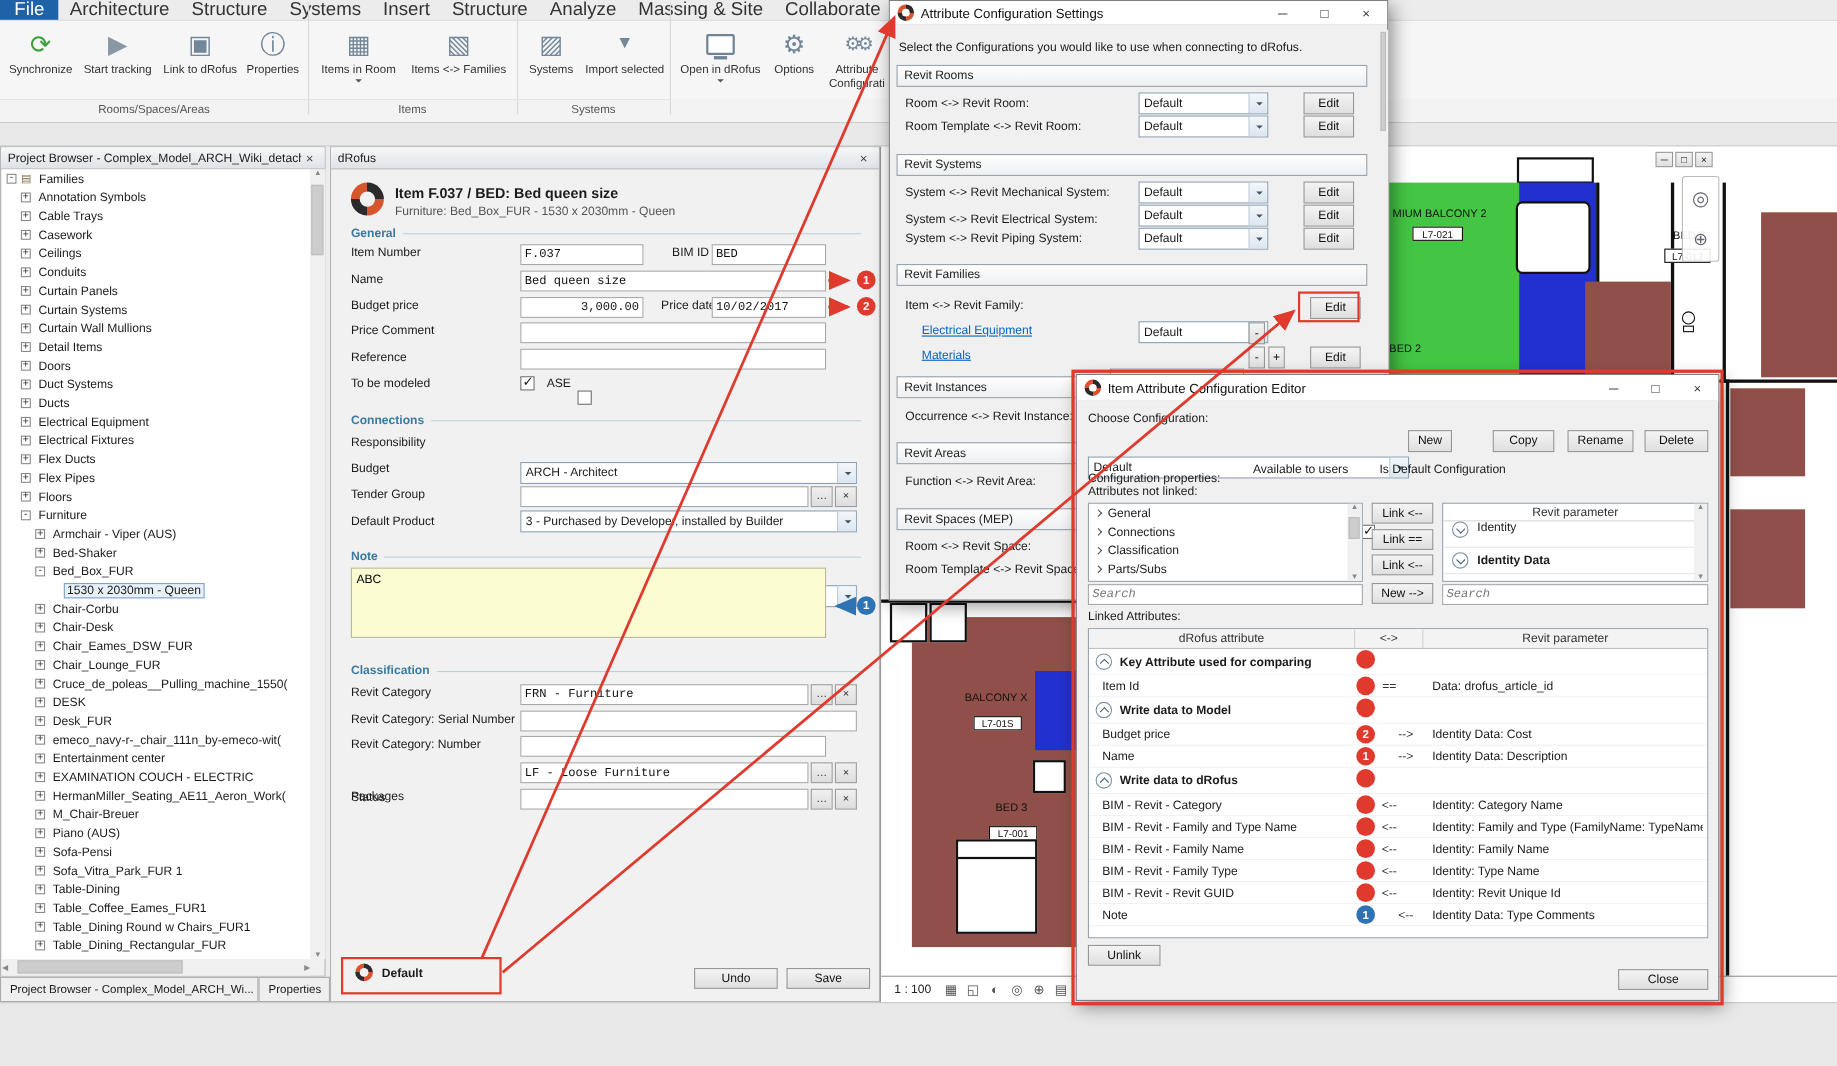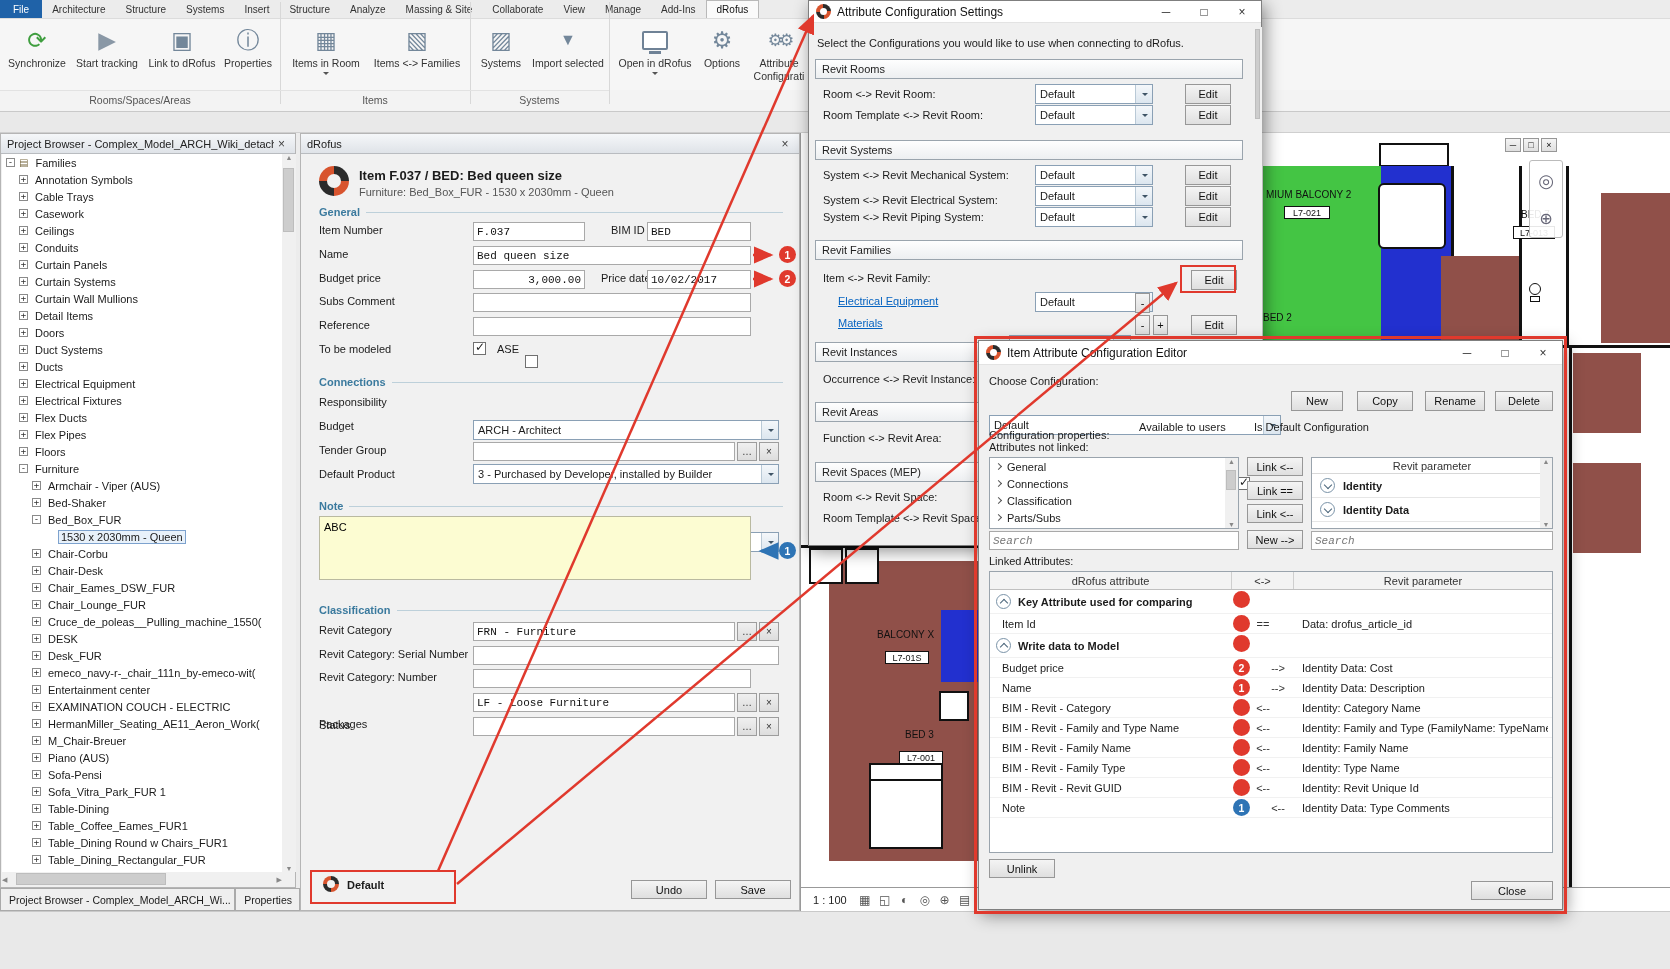--- a/index.html
+++ b/index.html
@@ -4,21 +4,21 @@
 <style>
 *{margin:0;padding:0;box-sizing:border-box}
 body{background:#9a9a9a}
 #stage{position:relative;width:1670px;height:969px;overflow:hidden;background:#ececec;
   font-family:"Liberation Sans","DejaVu Sans",sans-serif;font-size:11px;color:#1b1b1b}
 .abs{position:absolute}
 
 
 #ribbon{position:absolute;left:0;top:0;width:1670px;height:112px;background:#f3f3f3;border-bottom:1px solid #c9c9c9;z-index:2}
 .tabbar{position:absolute;left:0;top:0;width:100%;height:19px;display:flex;background:#ececec;border-bottom:1px solid #dcdcdc}
-.rtab{padding:0 10px;font-size:10px;display:flex;align-items:center;color:#333;white-space:nowrap;cursor:pointer}
+.rtab{padding:0 10px;font-size:17px;display:flex;align-items:center;color:#333;white-space:nowrap;cursor:pointer}
 .rtab.file{background:#1f62a8;color:#fff;padding:0 13px}
 .rtab.active{background:#fafafa;border:1px solid #b9b9b9;border-bottom:none;color:#111}
 .rbody{position:absolute;left:0;top:19px;width:100%;height:71px;background:#f6f6f6}
 .rbtn{position:absolute;top:2px;height:66px;display:flex;flex-direction:column;align-items:center;gap:1px;padding-top:3px;border-radius:2px;cursor:pointer}
 .ric{height:32px;display:flex;align-items:center;justify-content:center;font-size:23px;color:#73879a}
 .rlbl{font-size:10.5px;color:#333;text-align:center;line-height:12px;white-space:nowrap}
 .ddarrow{width:0;height:0;border:3.5px solid transparent;border-top-color:#555;margin-top:2px}
 .rsep{position:absolute;top:2px;width:1px;height:102px;background:#d8d8d8}
 .rgl{position:absolute;top:90px;height:19px;display:flex;align-items:center;justify-content:center;color:#555;font-size:10.5px;border-top:1px solid #e2e2e2}
 .ic-sync::before{content:"⟳";color:#3f9e3f}
@@ -546,21 +546,21 @@
     <div class="abs" style="left:18px;top:90px">Item Number</div>
     <input class="input abs" style="left: 172px; top: 88px; width: 112px;" value="F.037">
     <div class="abs" style="left:310px;top:90px">BIM ID</div>
     <input class="input abs" style="left: 346px; top: 88px; width: 104px;" value="BED">
     <div class="abs" style="left:18px;top:114px">Name</div>
     <input class="input abs" style="left: 172px; top: 112px; width: 278px;" value="Bed queen size">
     <div class="abs" style="left:18px;top:138px">Budget price</div>
     <input class="input abs" style="left: 172px; top: 136px; width: 112px; text-align: right;" value="3,000.00">
     <div class="abs" style="left:300px;top:138px">Price date</div>
     <input class="input abs" style="left: 346px; top: 136px; width: 104px;" value="10/02/2017">
-    <div class="abs" style="left:18px;top:161px">Subs Comment</div>
+    <div class="abs" style="left:18px;top:161px">Price Comment</div>
     <input class="input abs" style="left: 172px; top: 159px; width: 278px;">
     <div class="abs" style="left:18px;top:185px">Reference</div>
     <input class="input abs" style="left: 172px; top: 183px; width: 278px;">
     <div class="abs" style="left:18px;top:209px">To be modeled</div>
     <div class="cb checked abs" style="left:172px;top:208px"></div>
     <div class="abs" style="left:196px;top:209px">ASE</div>
     <div class="cb abs" style="left:224px;top:208px"></div>
 
     <div class="sec" style="left:18px;top:242px;width:464px">
         <span>Connections</span>
@@ -709,21 +709,21 @@
       <span class="wbtns">
         <span class="wb">─</span>
         <span class="wb">□</span>
         <span class="wb">×</span>
       </span>
     </div>
     <div class="abs" style="left:10px;top:34px">Choose Configuration:</div>
     <div class="select abs" style="left:10px;top:50px;width:292px">
         <span>Default</span>
       </div>
-    <div class="btn abs" style="left:312px;top:50px;width:52px;height:20px">New</div>
+    <div class="btn abs" style="left:301px;top:50px;width:40px;height:20px">New</div>
     <div class="btn abs" style="left:378px;top:50px;width:56px;height:20px">Copy</div>
     <div class="btn abs" style="left:446px;top:50px;width:60px;height:20px">Rename</div>
     <div class="btn abs" style="left:516px;top:50px;width:58px;height:20px">Delete</div>
 
     <div class="abs" style="left:10px;top:88px">Configuration properties:</div>
     <div class="cb checked abs" style="left:143px;top:79px"></div>
     <div class="abs" style="left:160px;top:80px">Available to users</div>
     <div class="cb checked abs" style="left:258px;top:79px"></div>
     <div class="abs" style="left:275px;top:80px">Is Default Configuration</div>
 
@@ -759,21 +759,21 @@
 
     <div class="btn abs" style="left:268px;top:116px;width:56px;height:19px">Link &lt;--</div>
     <div class="btn abs" style="left:268px;top:140px;width:56px;height:19px">Link ==</div>
     <div class="btn abs" style="left:268px;top:163px;width:56px;height:19px">Link &lt;--</div>
     <div class="btn abs" style="left:268px;top:189px;width:56px;height:19px">New --&gt;</div>
 
     <div class="abs" style="left:332px;top:116px;width:242px;height:72px;background:#fff;border:1px solid #9aa4ad;overflow:hidden">
       <div style="height:16px;display:flex;align-items:center;justify-content:center;border-bottom:1px solid #d8d8d8;color:#333">Revit parameter</div>
       <div>
 
-          <div style="height:24px;display:flex;align-items:center;gap:8px;padding-left:8px;border-bottom:1px solid #e6e6e6;font-weight:bold">
+          <div style="height:24px;display:flex;align-items:flex-start;gap:8px;padding-left:8px;border-bottom:1px solid #e6e6e6;font-weight:normal">
             <span class="cc down"></span>
             <span>Identity</span>
           </div>
 
           <div style="height:24px;display:flex;align-items:center;gap:8px;padding-left:8px;border-bottom:1px solid #e6e6e6;font-weight:bold">
             <span class="cc down"></span>
             <span>Identity Data</span>
           </div>
         </div>
     </div>
@@ -825,20 +825,27 @@
           </div>
 
           <div class="lt-row b-red">
 
             <span class="lt-left">Name</span>
             <span class="lt-badge numbadge">1</span>
             <span class="lt-op">--&gt;</span>
             <span class="lt-right">Identity Data: Description</span>
           </div>
 
+          <div class="lt-row t-group">
+            <span class="cc up"></span>
+            <span class="lt-left">Write data to dRofus</span>
+            <span class="lt-badge numbadge"></span>
+            <span class="lt-op"></span>
+            <span class="lt-right"></span>
+          </div>
 
           <div class="lt-row">
 
             <span class="lt-left">BIM - Revit - Category</span>
             <span class="lt-badge numbadge"></span>
             <span class="lt-op">&lt;--</span>
             <span class="lt-right">Identity: Category Name</span>
           </div>
 
           <div class="lt-row">

